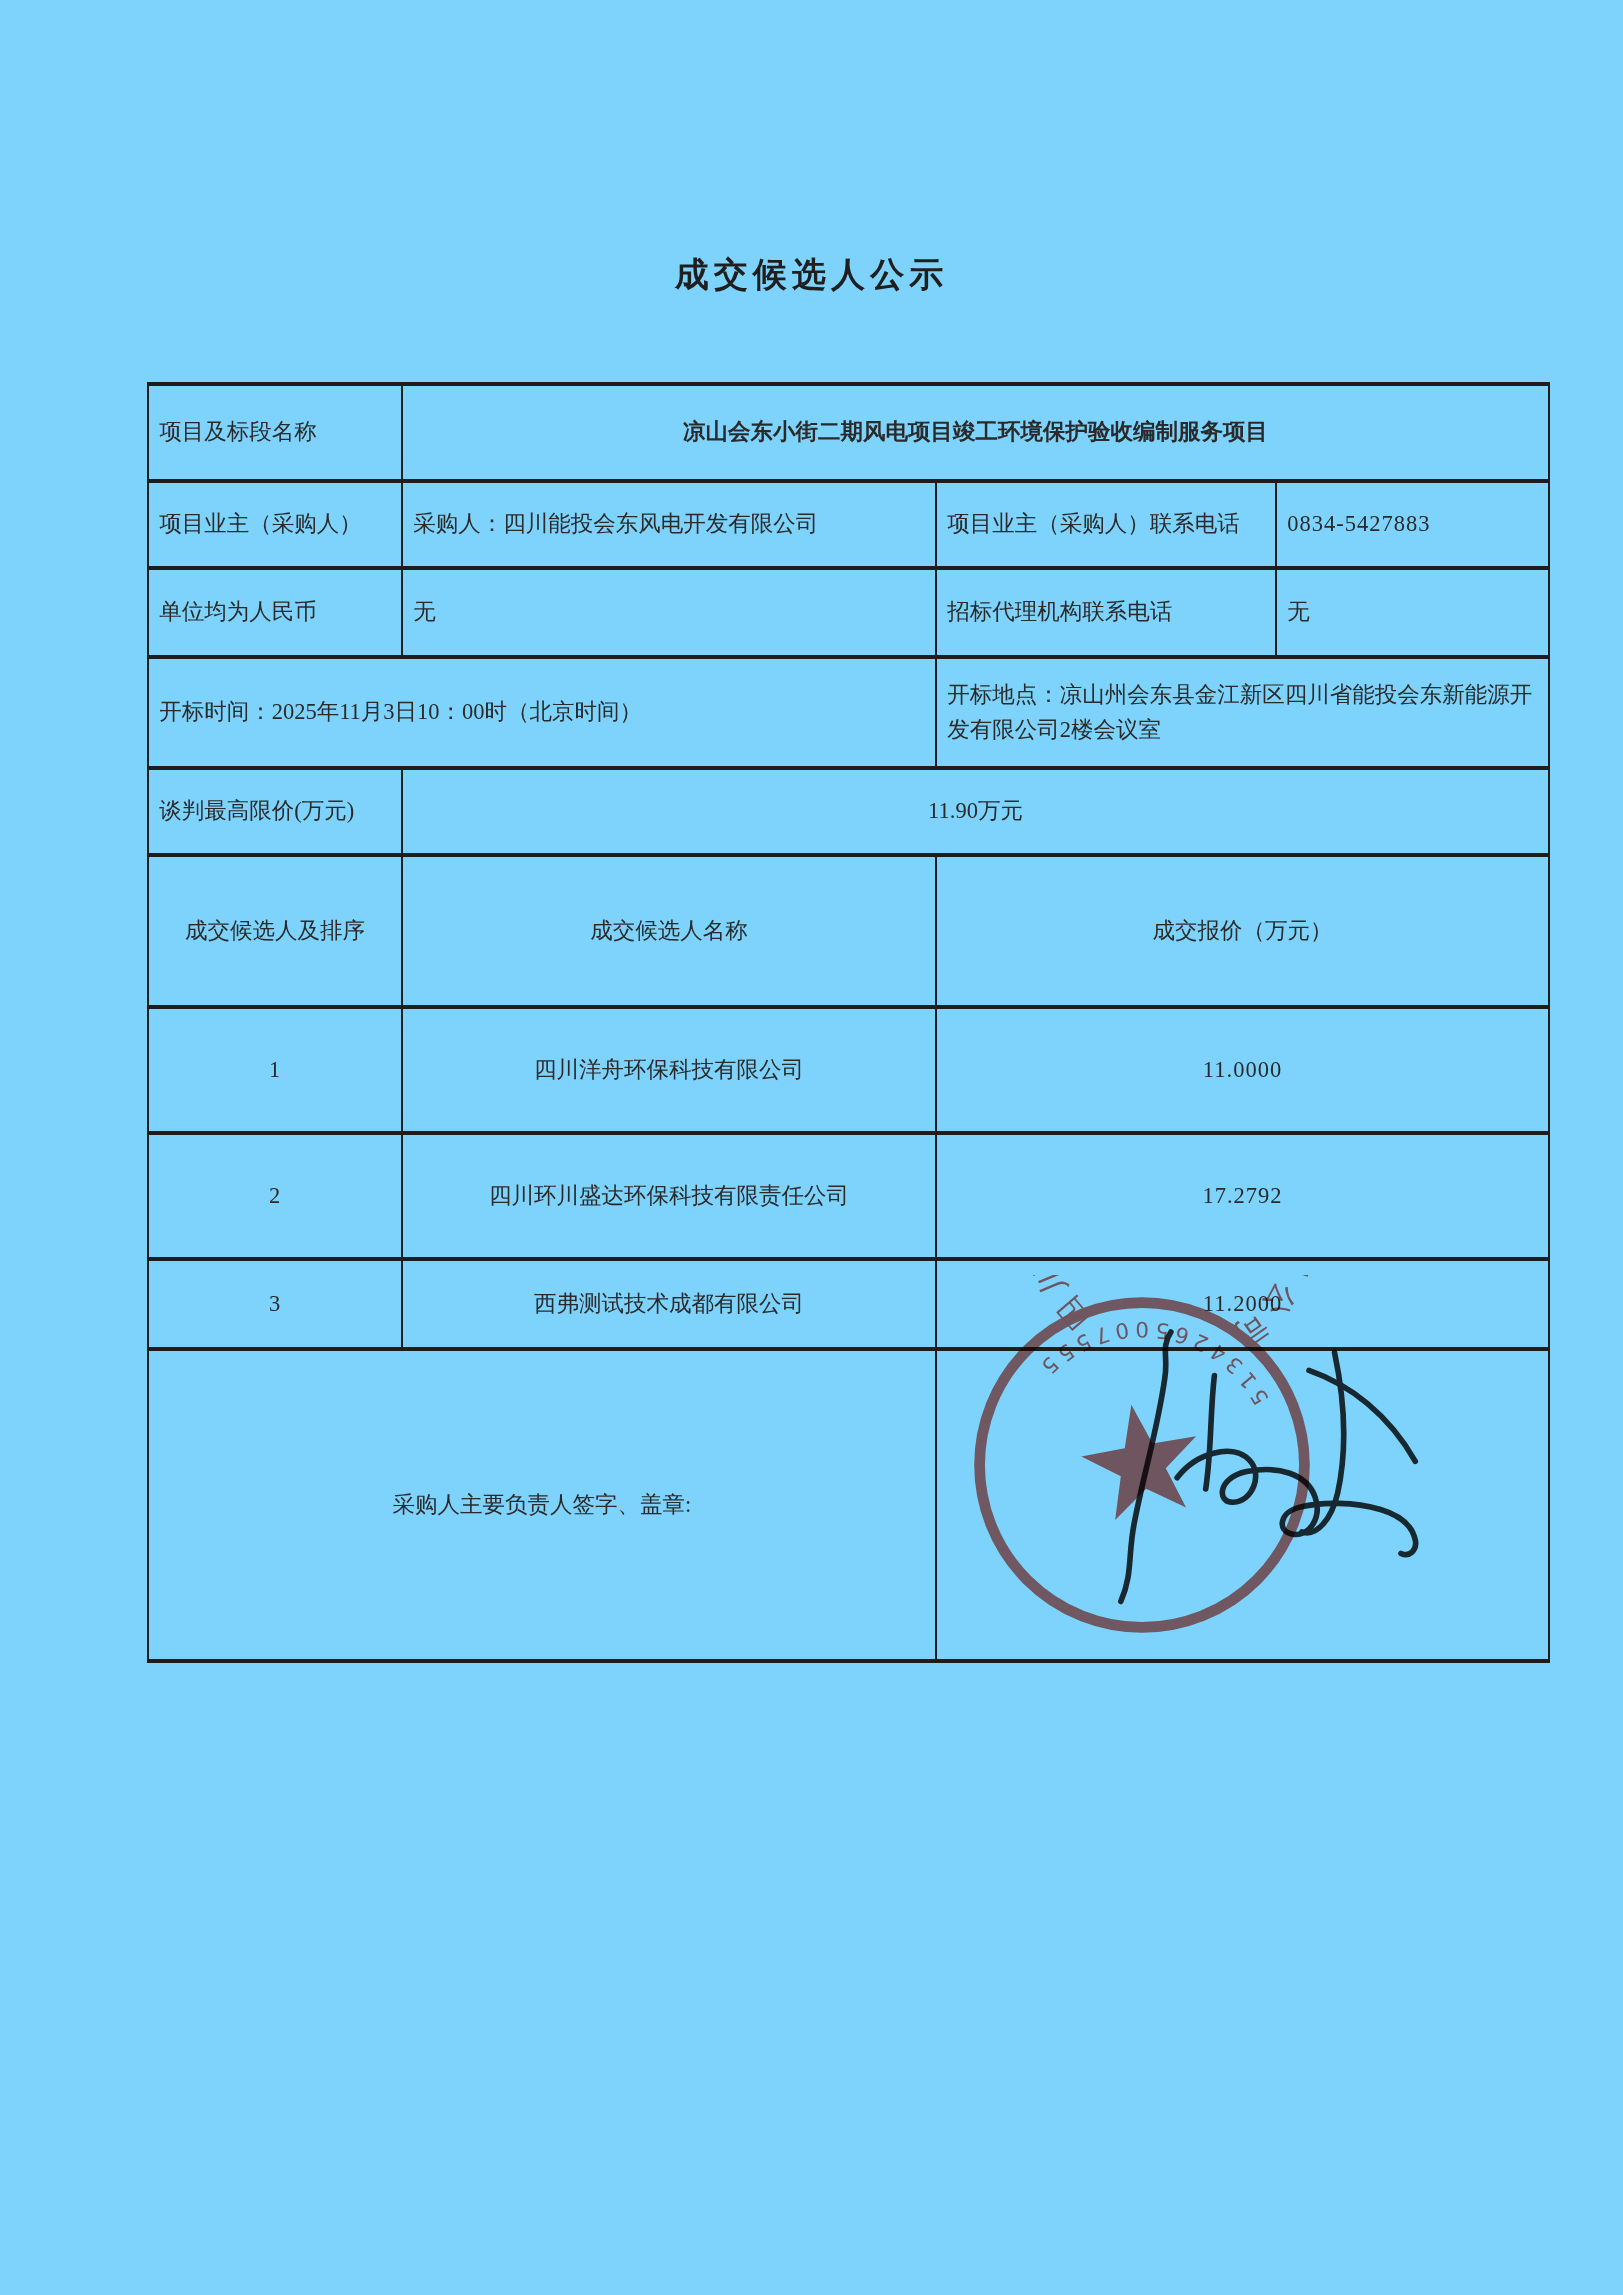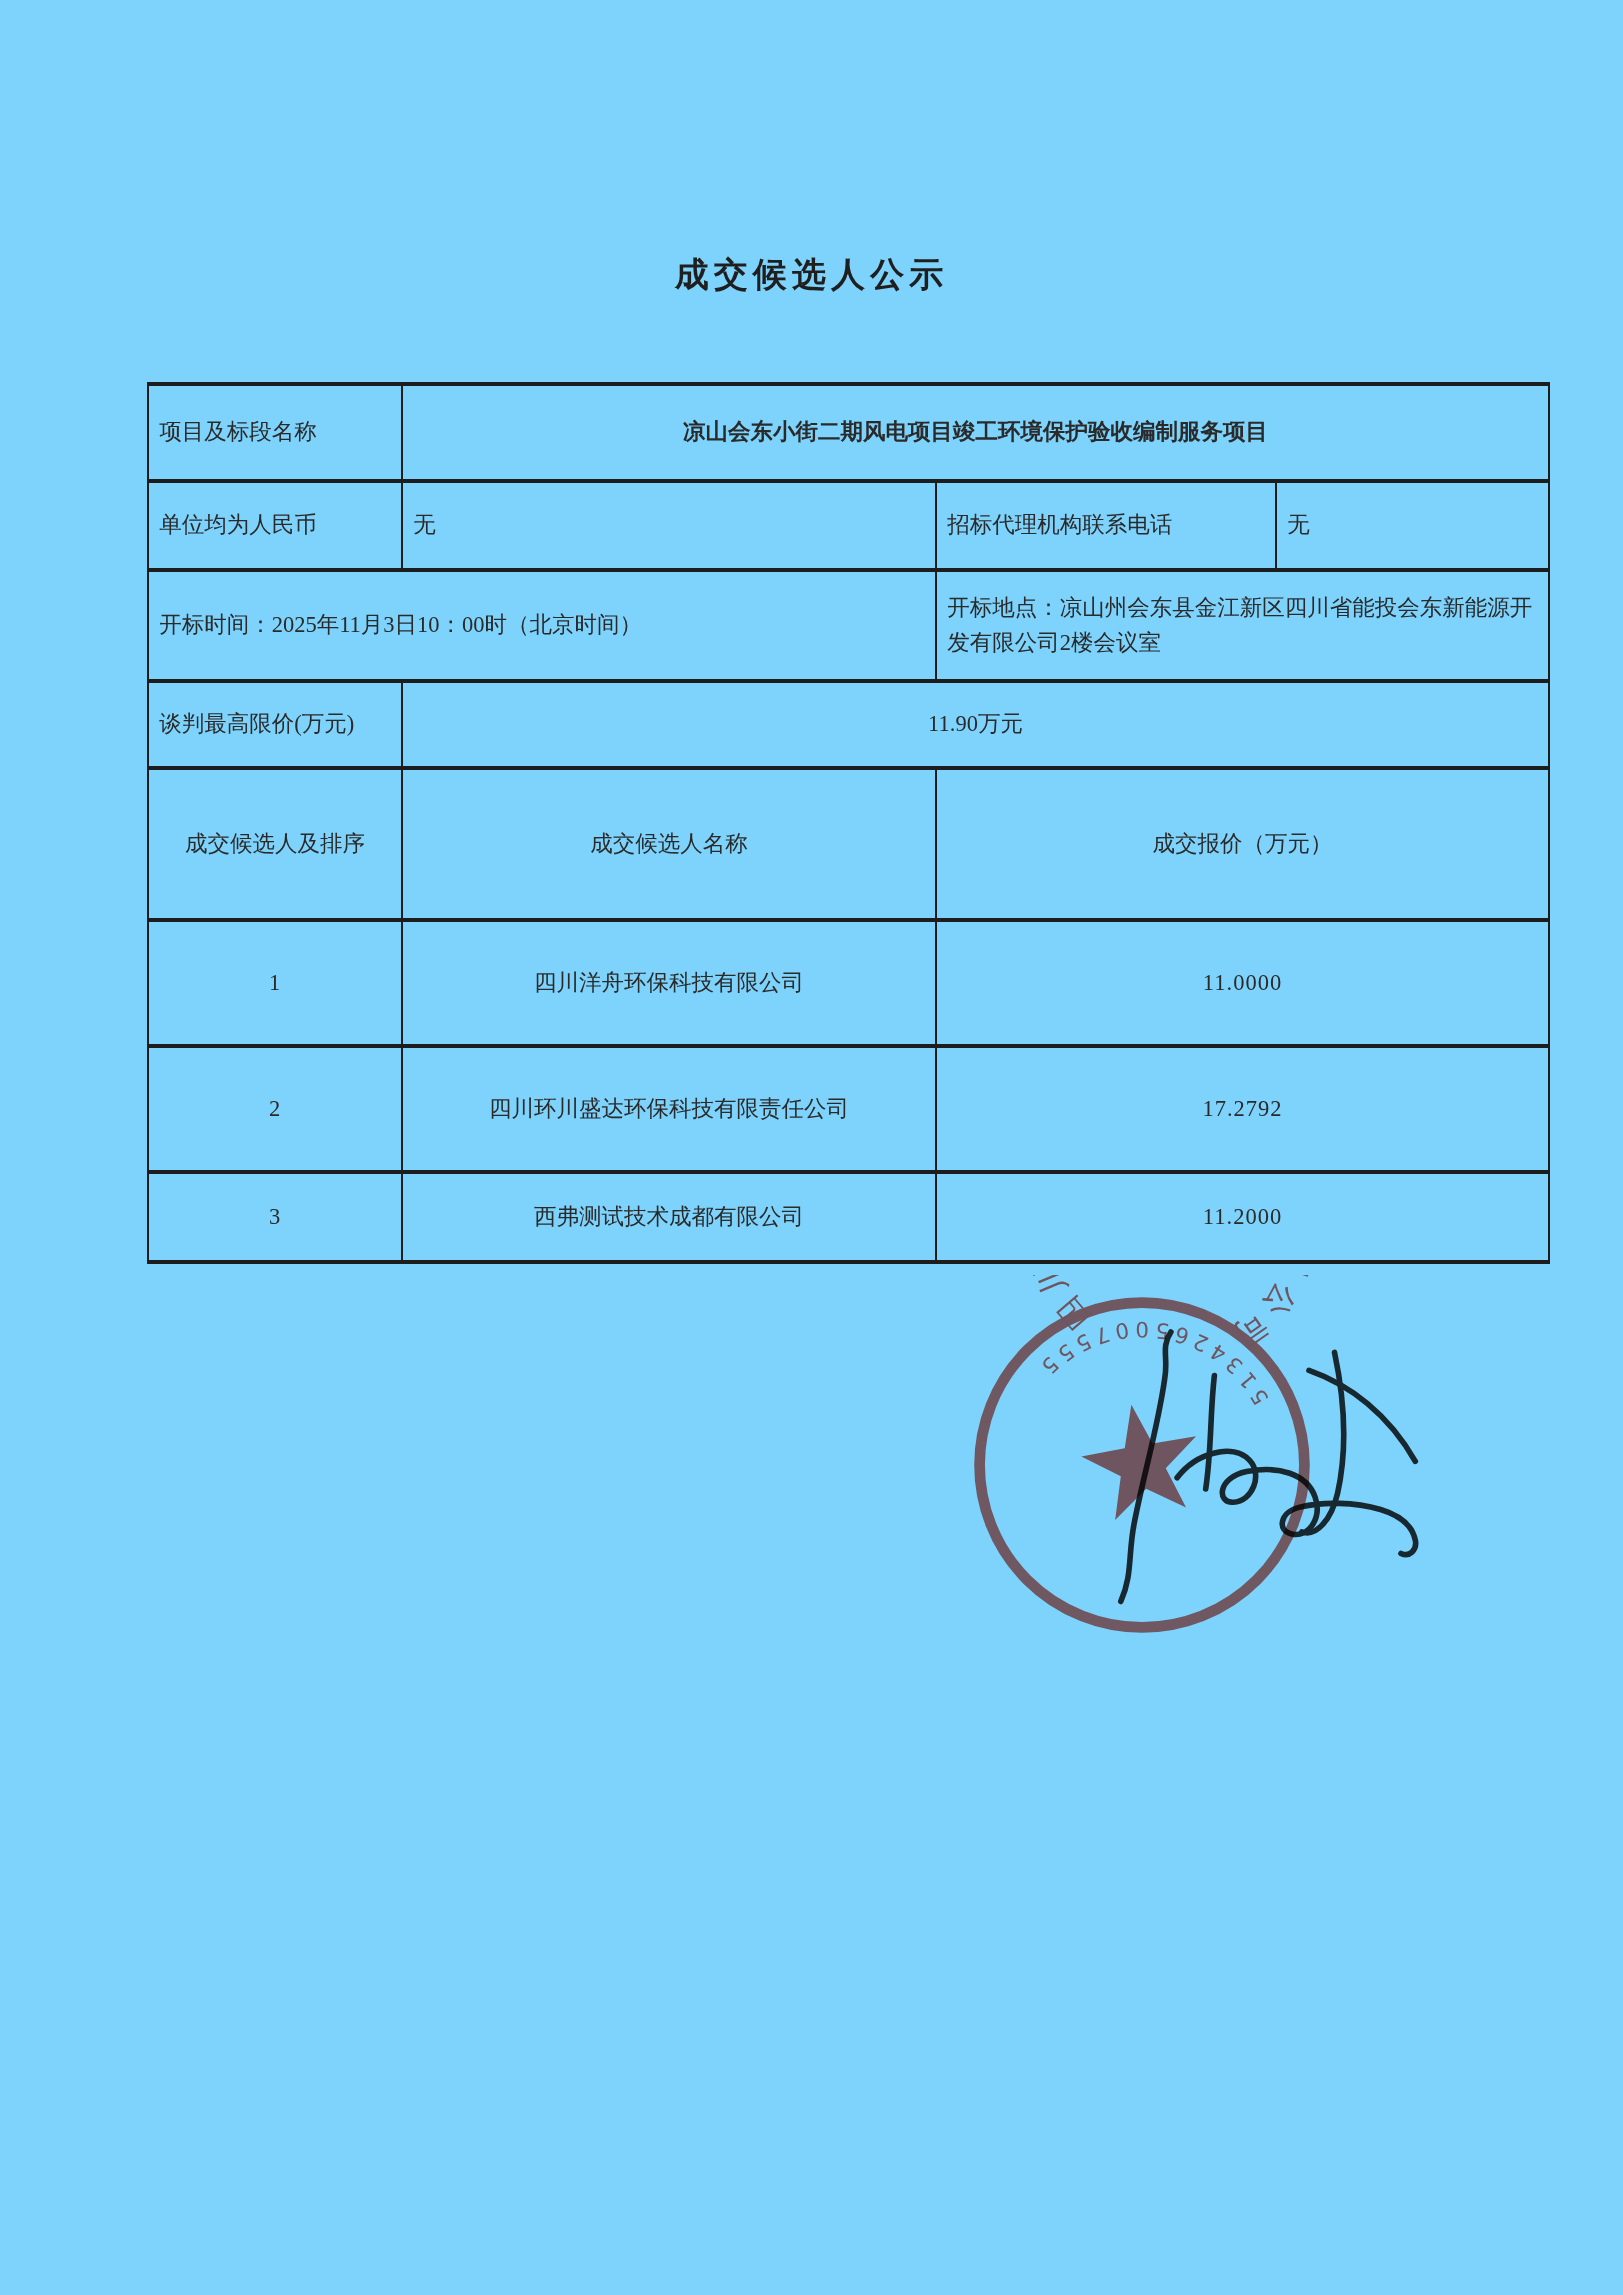--- a/index.html
+++ b/index.html
@@ -67,20 +67,26 @@
       <col style="width:254px">
         <col style="width:534px">
       <col style="width:340px">
         <col style="width:273px">
     </colgroup>
     <tbody>
       <tr class="r1">
         <td class="lab">项目及标段名称</td>
         <td class="ctr bold" colspan="3">凉山会东小街二期风电项目竣工环境保护验收编制服务项目</td>
       </tr>
+      <tr class="r2">
+        <td class="lab">项目业主（采购人）</td>
+        <td class="lab">采购人：四川能投会东风电开发有限公司</td>
+        <td class="lab">项目业主（采购人）联系电话</td>
+        <td class="lab num">0834-5427883</td>
+      </tr>
       <tr class="r3">
         <td class="lab">单位均为人民币</td>
         <td class="lab">无</td>
         <td class="lab">招标代理机构联系电话</td>
         <td class="lab">无</td>
       </tr>
       <tr class="r4">
         <td class="lab" colspan="2">开标时间：2025年11月3日10：00时（北京时间）</td>
         <td class="lab" colspan="2">开标地点：凉山州会东县金江新区四川省能投会东新能源开发有限公司2楼会议室</td>
       </tr>
@@ -100,20 +106,24 @@
       </tr>
       <tr class="r8">
         <td class="ctr num">2</td>
         <td class="ctr">四川环川盛达环保科技有限责任公司</td>
         <td class="ctr num" colspan="2">17.2792</td>
       </tr>
       <tr class="r9">
         <td class="ctr num">3</td>
         <td class="ctr">西弗测试技术成都有限公司</td>
         <td class="ctr num" colspan="2">11.2000</td>
+      </tr>
+      <tr class="r10">
+        <td class="ctr" colspan="2">采购人主要负责人签字、盖章:</td>
+        <td colspan="2"></td>
       </tr>
     </tbody>
   </table>
 
   <svg class="seal-svg" viewBox="0 0 744 744" aria-hidden="true">
     <g opacity="0.87">
       <circle cx="372" cy="372" r="318" fill="none" stroke="#df544c" stroke-width="21"></circle>
       <g transform="rotate(187 372 372)" fill="#dd5049">
         <defs>
           <path id="sealCompanyArc" d="M 372,609 A 237,237 0 1 1 371.8,609" fill="none"></path>

